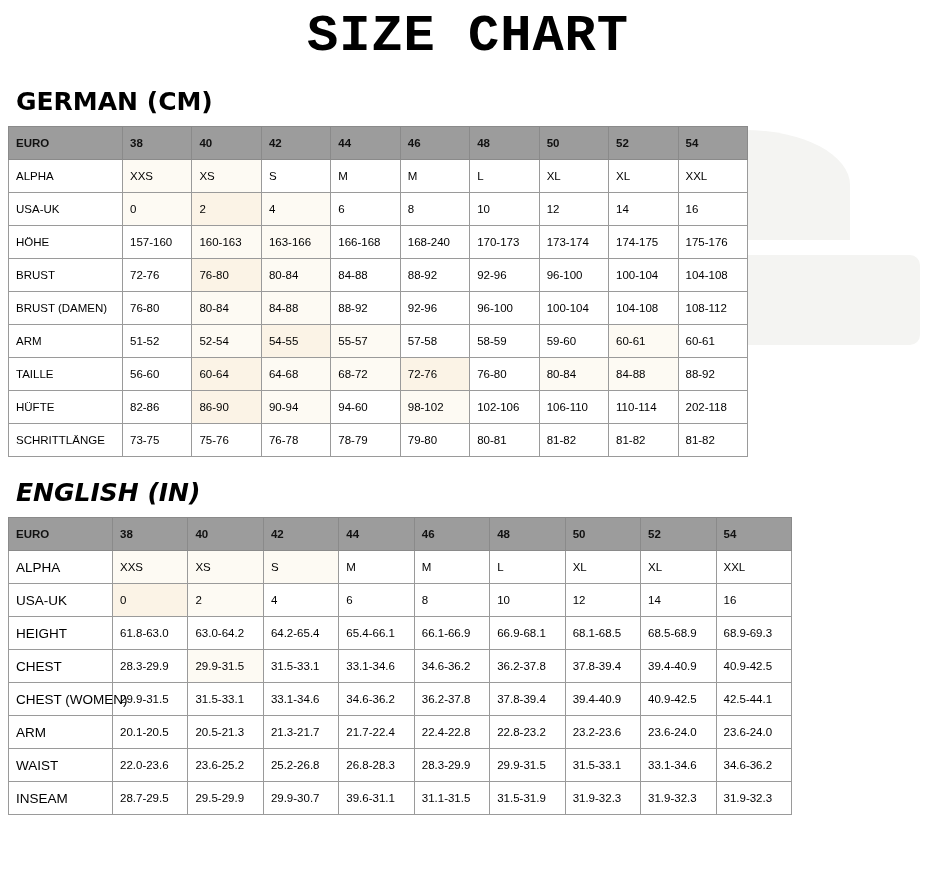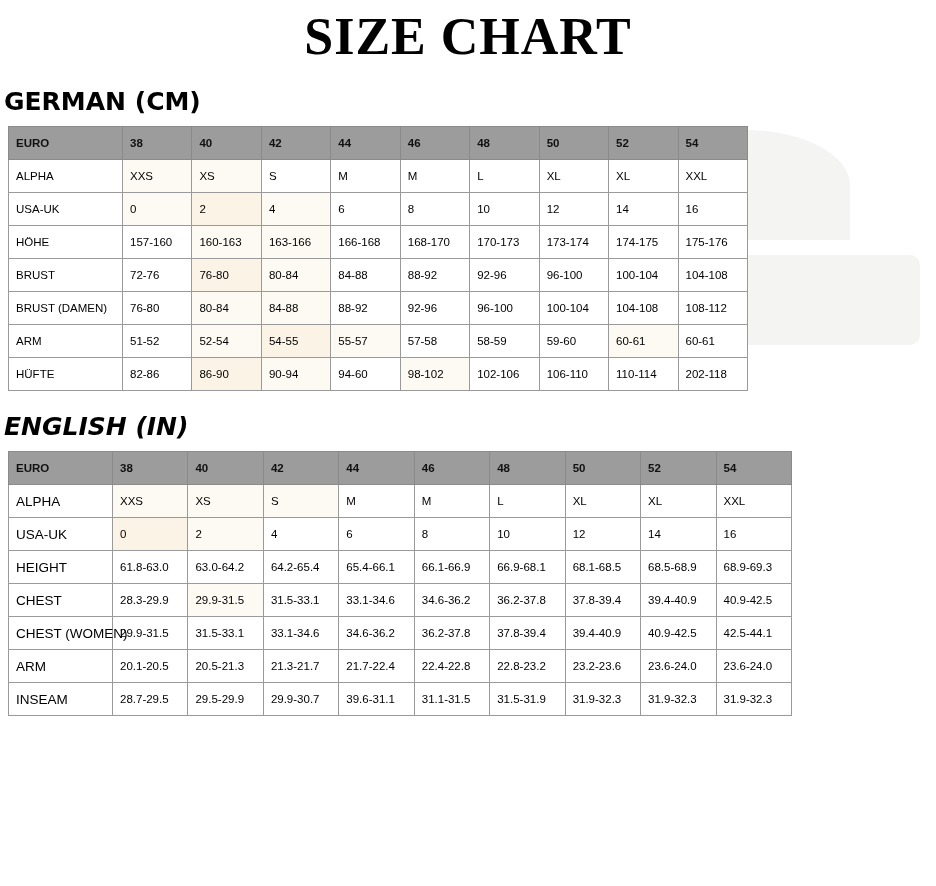--- a/index.html
+++ b/index.html
@@ -32,26 +32,26 @@
   h1.title {
     position: relative;
     z-index: 2;
     margin: 0;
     padding: 8px 0 0 0;
     text-align: center;
     font-size: 52px;
     line-height: 58px;
     font-weight: 800;
     letter-spacing: 1px;
-    font-family: Liberation Serif, serif;
+    font-family: Liberation Mono, monospace;
   }
   h2.section {
     position: relative;
     z-index: 2;
-    margin: 22px 0 10px 4px;
+    margin: 22px 0 10px 16px;
     font-size: 25px;
     line-height: 28px;
     font-weight: 800;
     letter-spacing: 0px;
     font-family: "DejaVu Sans", sans-serif;
   }
   table.size {
     position: relative;
     z-index: 2;
     border-collapse: collapse;
@@ -158,21 +158,21 @@
         <td>12</td>
         <td>14</td>
         <td>16</td>
       </tr>
       <tr>
         <td>HÖHE</td>
         <td>157-160</td>
         <td class="tint1">160-163</td>
         <td class="tint1">163-166</td>
         <td>166-168</td>
-        <td>168-170</td>
+        <td>168-240</td>
         <td>170-173</td>
         <td>173-174</td>
         <td>174-175</td>
         <td>175-176</td>
       </tr>
       <tr>
         <td>BRUST</td>
         <td>72-76</td>
         <td class="tint2">76-80</td>
         <td class="tint1">80-84</td>
@@ -201,31 +201,55 @@
         <td class="tint1">52-54</td>
         <td class="tint2">54-55</td>
         <td class="tint1">55-57</td>
         <td>57-58</td>
         <td>58-59</td>
         <td>59-60</td>
         <td class="tint1">60-61</td>
         <td>60-61</td>
       </tr>
       <tr>
+        <td>TAILLE</td>
+        <td>56-60</td>
+        <td class="tint2">60-64</td>
+        <td class="tint1">64-68</td>
+        <td class="tint1">68-72</td>
+        <td class="tint2">72-76</td>
+        <td>76-80</td>
+        <td class="tint1">80-84</td>
+        <td class="tint1">84-88</td>
+        <td>88-92</td>
+      </tr>
+      <tr>
         <td>HÜFTE</td>
         <td>82-86</td>
         <td class="tint2">86-90</td>
         <td class="tint1">90-94</td>
         <td>94-60</td>
         <td class="tint1">98-102</td>
         <td>102-106</td>
         <td>106-110</td>
         <td>110-114</td>
         <td>202-118</td>
       </tr>
+      <tr>
+        <td>SCHRITTLÄNGE</td>
+        <td>73-75</td>
+        <td>75-76</td>
+        <td>76-78</td>
+        <td>78-79</td>
+        <td>79-80</td>
+        <td>80-81</td>
+        <td>81-82</td>
+        <td>81-82</td>
+        <td>81-82</td>
+      </tr>
     </tbody>
   </table>
 
   <h2 class="section sect2">ENGLISH (IN)</h2>
 
   <table class="size" id="table-english">
     <colgroup>
       <col>
         <col>
         <col>
@@ -318,20 +342,32 @@
         <td>20.5-21.3</td>
         <td>21.3-21.7</td>
         <td>21.7-22.4</td>
         <td>22.4-22.8</td>
         <td>22.8-23.2</td>
         <td>23.2-23.6</td>
         <td>23.6-24.0</td>
         <td>23.6-24.0</td>
       </tr>
       <tr>
+        <td>WAIST</td>
+        <td>22.0-23.6</td>
+        <td>23.6-25.2</td>
+        <td>25.2-26.8</td>
+        <td>26.8-28.3</td>
+        <td>28.3-29.9</td>
+        <td>29.9-31.5</td>
+        <td>31.5-33.1</td>
+        <td>33.1-34.6</td>
+        <td>34.6-36.2</td>
+      </tr>
+      <tr>
         <td>INSEAM</td>
         <td>28.7-29.5</td>
         <td>29.5-29.9</td>
         <td>29.9-30.7</td>
         <td>39.6-31.1</td>
         <td>31.1-31.5</td>
         <td>31.5-31.9</td>
         <td>31.9-32.3</td>
         <td>31.9-32.3</td>
         <td>31.9-32.3</td>

